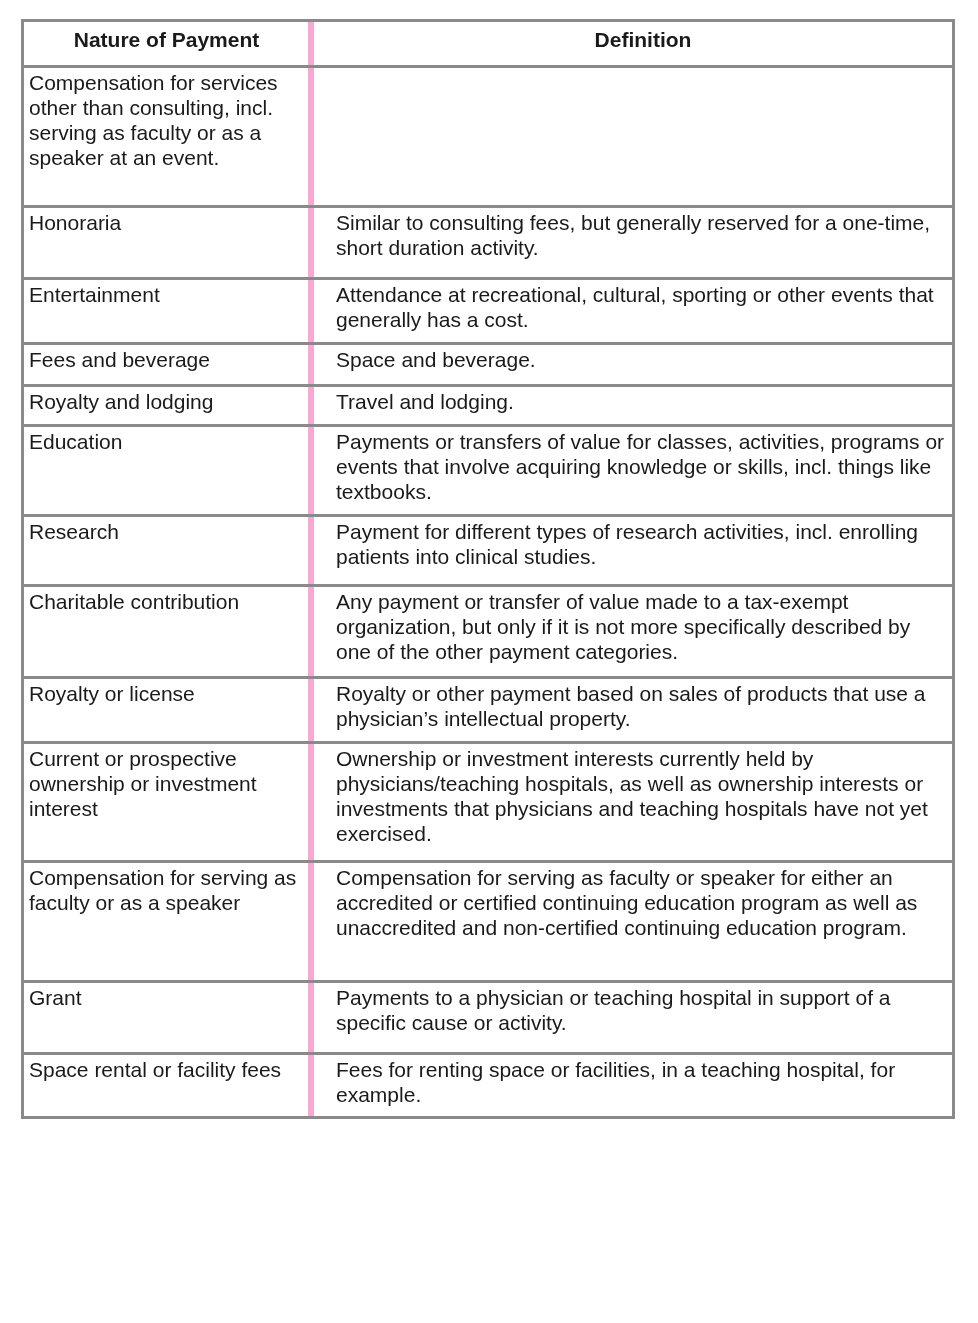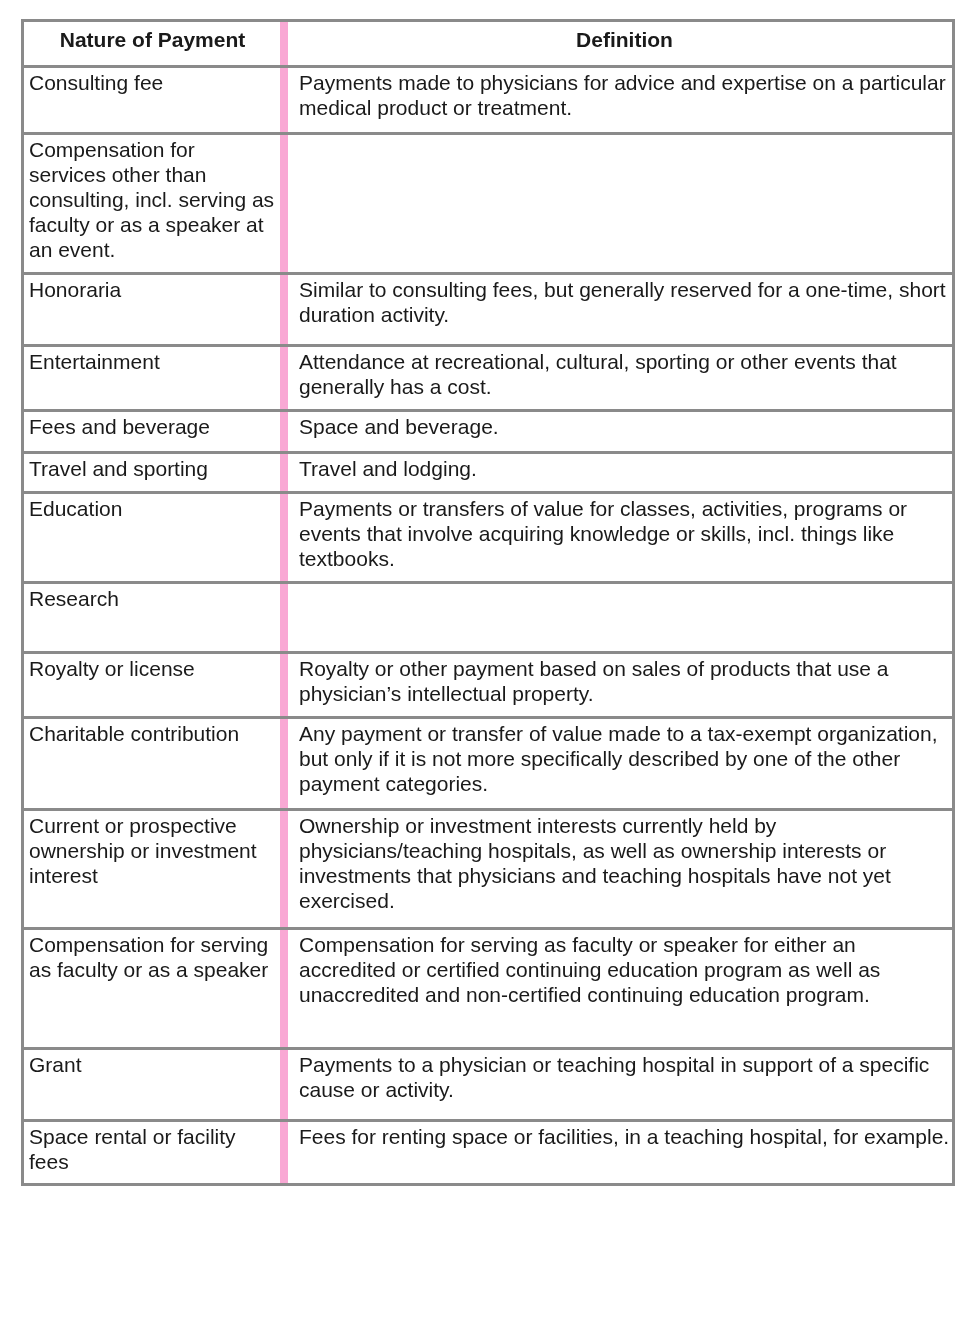--- a/index.html
+++ b/index.html
@@ -5,69 +5,66 @@
     html, body { margin: 0; padding: 0; background: #ffffff; }
     body { width: 978px; height: 1323px; position: relative; overflow: hidden; }
     .tbl {
       position: absolute; left: 21px; top: 19px; width: 934px;
       border: 3px solid #8a8a8a; box-sizing: border-box;
       font-family: "Liberation Sans", sans-serif; color: #1a1a1a;
     }
     .row { display: flex; border-top: 3px solid #8a8a8a; box-sizing: border-box; }
     .row:first-child { border-top: none; }
     .cell { box-sizing: border-box; padding: 2px 4px 4px 5px; font-size: 21px; line-height: 25px; }
-    .c1 { width: 264px; border-right: 8px solid #f9a8d4; }
-    .c2 { flex: 1; padding-left: 11px; padding-right: 2px; }
+    .c1 { width: 290px; border-right: 6px solid #f9a8d4; }
+    .c2 { flex: 1; padding-left: 22px; padding-right: 2px; }
     .hdr .cell { font-weight: bold; text-align: center; font-size: 21px; padding-top: 5px; }
   </style>
 </head>
 <body>
 
 <div class="tbl">
   <div class="row hdr" style="height:43px">
     <div class="cell c1">Nature of Payment</div>
     <div class="cell c2">Definition</div>
-  </div>
-  <div class="row" style="height:67px">
-    <div class="cell c1">Consulting fee</div>
-    <div class="cell c2">Payments made to physicians for advice and expertise on a particular medical product or treatment.</div>
   </div>
   <div class="row" style="height:140px">
     <div class="cell c1">Compensation for services other than consulting, incl. serving as faculty or as a speaker at an event.</div>
   </div>
   <div class="row" style="height:72px">
     <div class="cell c1">Honoraria</div>
     <div class="cell c2">Similar to consulting fees, but generally reserved for a one-time, short duration activity.</div>
   </div>
   <div class="row" style="height:65px">
     <div class="cell c1">Entertainment</div>
     <div class="cell c2">Attendance at recreational, cultural, sporting or other events that generally has a cost.</div>
   </div>
   <div class="row" style="height:42px">
     <div class="cell c1">Fees and beverage</div>
     <div class="cell c2">Space and beverage.</div>
   </div>
   <div class="row" style="height:40px">
-    <div class="cell c1">Travel and sporting</div>
+    <div class="cell c1">Royalty and lodging</div>
     <div class="cell c2">Travel and lodging.</div>
   </div>
   <div class="row" style="height:90px">
     <div class="cell c1">Education</div>
     <div class="cell c2">Payments or transfers of value for classes, activities, programs or events that involve acquiring knowledge or skills, incl. things like textbooks.</div>
   </div>
   <div class="row" style="height:70px">
     <div class="cell c1">Research</div>
+    <div class="cell c2">Payment for different types of research activities, incl. enrolling patients into clinical studies.</div>
+  </div>
+  <div class="row" style="height:92px">
+    <div class="cell c1">Charitable contribution</div>
+    <div class="cell c2">Any payment or transfer of value made to a tax-exempt organization, but only if it is not more specifically described by one of the other payment categories.</div>
   </div>
   <div class="row" style="height:65px">
     <div class="cell c1">Royalty or license</div>
     <div class="cell c2">Royalty or other payment based on sales of products that use a physician’s intellectual property.</div>
-  </div>
-  <div class="row" style="height:92px">
-    <div class="cell c1">Charitable contribution</div>
-    <div class="cell c2">Any payment or transfer of value made to a tax-exempt organization, but only if it is not more specifically described by one of the other payment categories.</div>
   </div>
   <div class="row" style="height:119px">
     <div class="cell c1">Current or prospective ownership or investment interest</div>
     <div class="cell c2">Ownership or investment interests currently held by physicians/teaching hospitals, as well as ownership interests or investments that physicians and teaching hospitals have not yet exercised.</div>
   </div>
   <div class="row" style="height:120px">
     <div class="cell c1">Compensation for serving as faculty or as a speaker</div>
     <div class="cell c2">Compensation for serving as faculty or speaker for either an accredited or certified continuing education program as well as unaccredited and non-certified continuing education program.</div>
   </div>
   <div class="row" style="height:72px">

